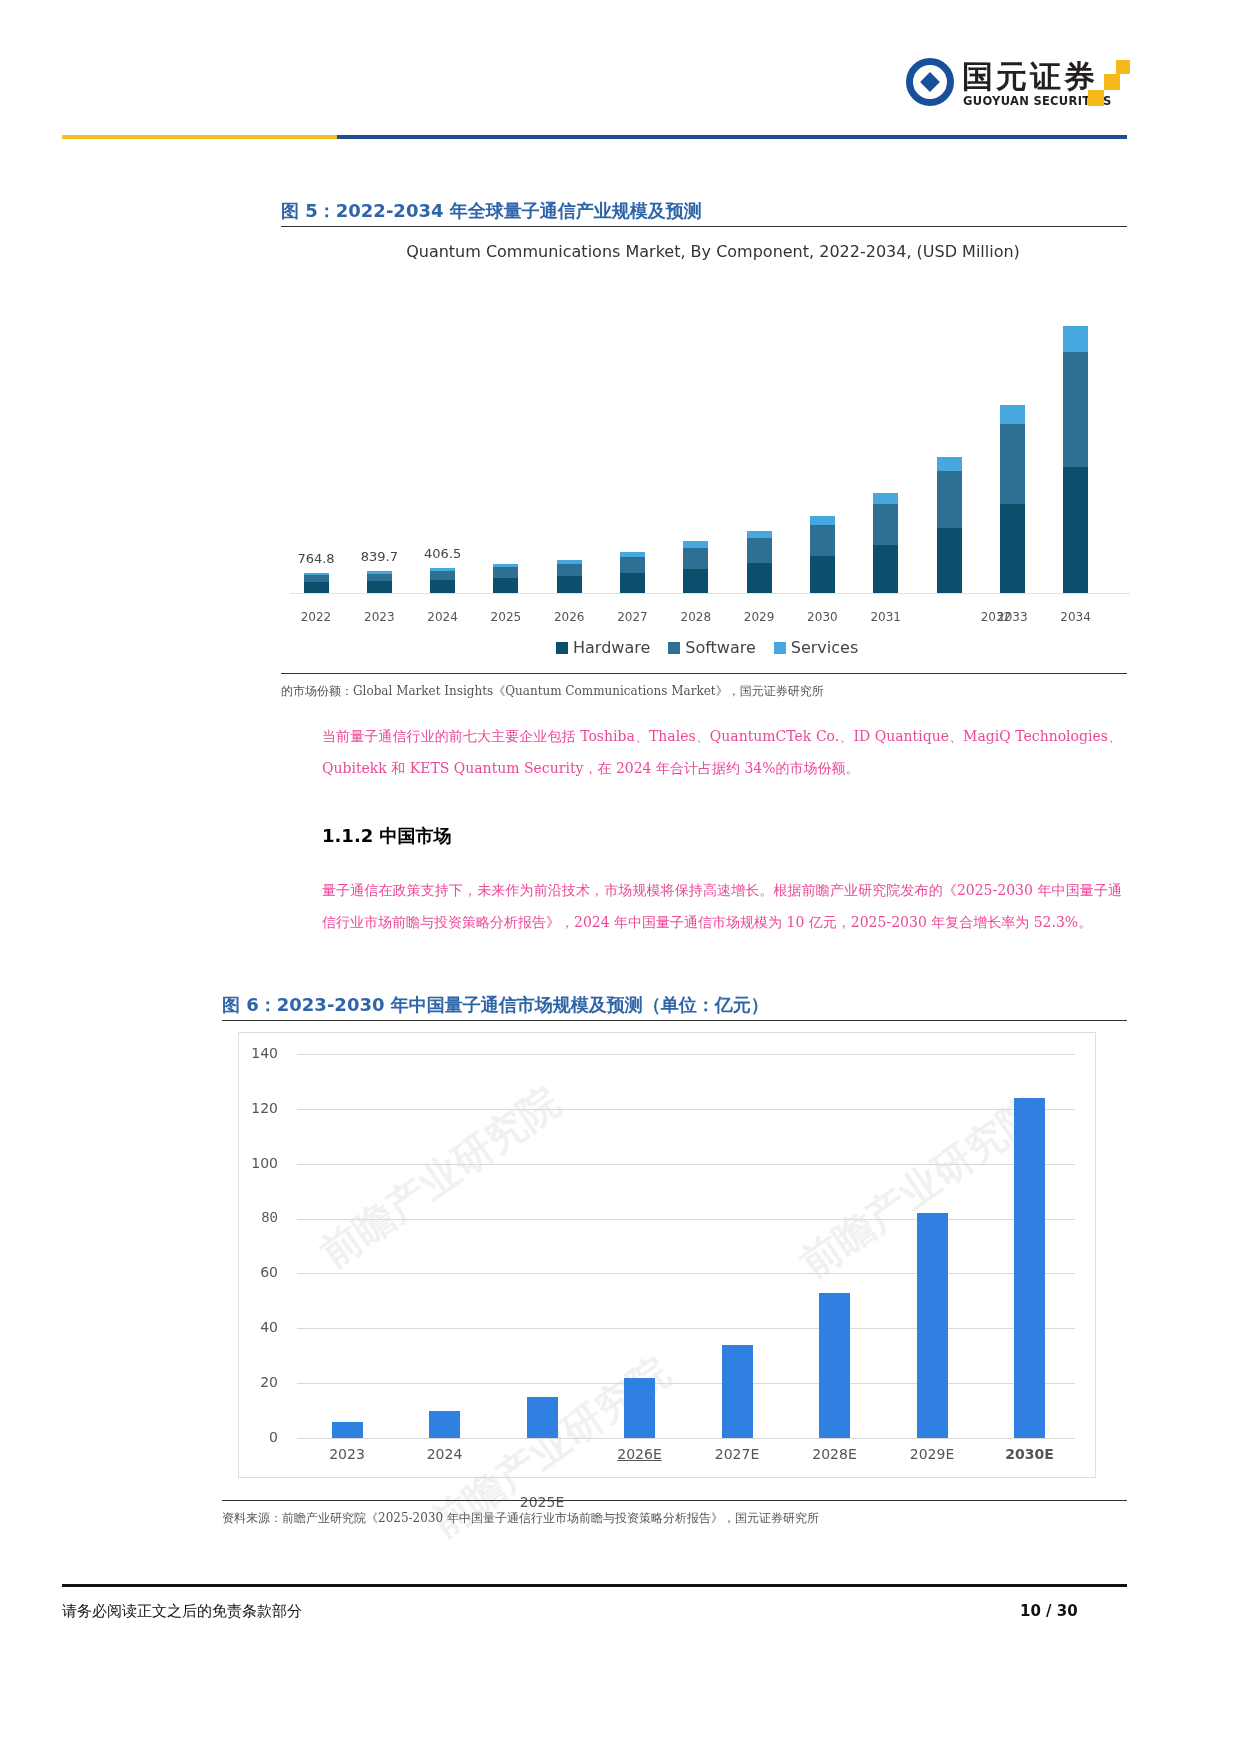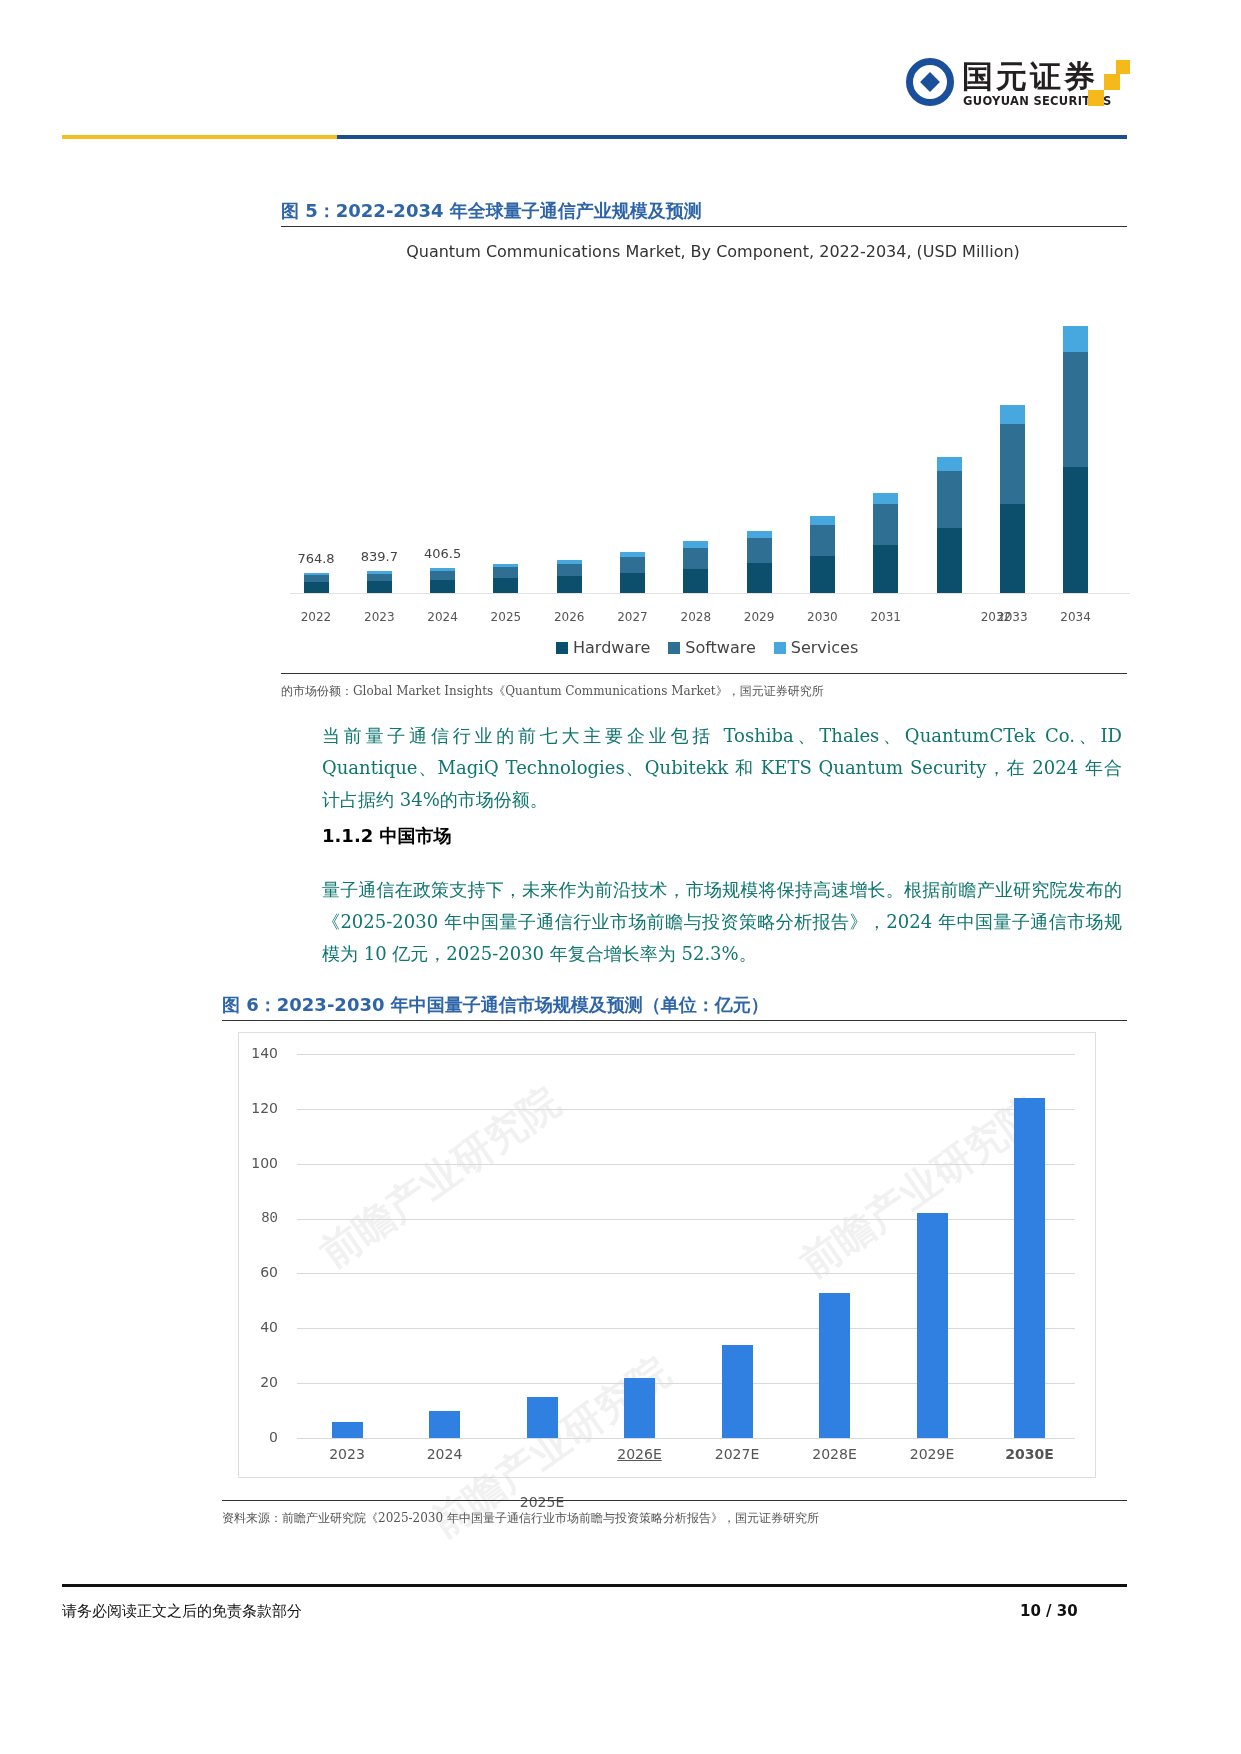--- a/index.html
+++ b/index.html
@@ -37,21 +37,21 @@
   .c1-xlabel { position: absolute; top: 610px; width: 60px; text-align: center; font-family: "DejaVu Sans", sans-serif;
                font-size: 12px; color: #555; }
   .c1-legend { position: absolute; top: 638px; left: 556px; display: flex; gap: 18px;
                font-family: "DejaVu Sans", sans-serif; font-size: 16px; color: #444; align-items: center; }
   .lg-item { display: flex; align-items: center; gap: 5px; }
   .lg-sw { width: 12px; height: 12px; display: inline-block; }
 
   .source { position: absolute; font-size: 12px; color: #555; font-family: "DejaVu Serif", serif; }
 
   
-  .para { position: absolute; left: 322px; width: 800px; font-size: 18px; line-height: 32px; color: #0f766e;
+  .para { position: absolute; left: 322px; width: 800px; font-size: 14px; line-height: 32px; color: #ec4899;
           text-align: justify; }
   .h3 { position: absolute; left: 322px; top: 824px; font-weight: bold; font-size: 18px; font-family: "DejaVu Sans", sans-serif; }
 
   
   .c2-frame { position: absolute; left: 238px; top: 1032px; width: 858px; height: 446px; border: 1px solid #dedede; box-sizing: border-box; }
   .c2-grid { position: absolute; left: 297px; width: 778px; height: 1px; background: #d9d9d9; }
   .c2-ytick { position: absolute; left: 240px; width: 38px; text-align: right; font-family: "DejaVu Sans", sans-serif;
               font-size: 14px; color: #555; }
   .c2-bar { position: absolute; width: 30px; background: #2f80e0; }
   .c2-xlabel { position: absolute; top: 1446px; width: 70px; text-align: center; font-family: "DejaVu Sans", sans-serif;

